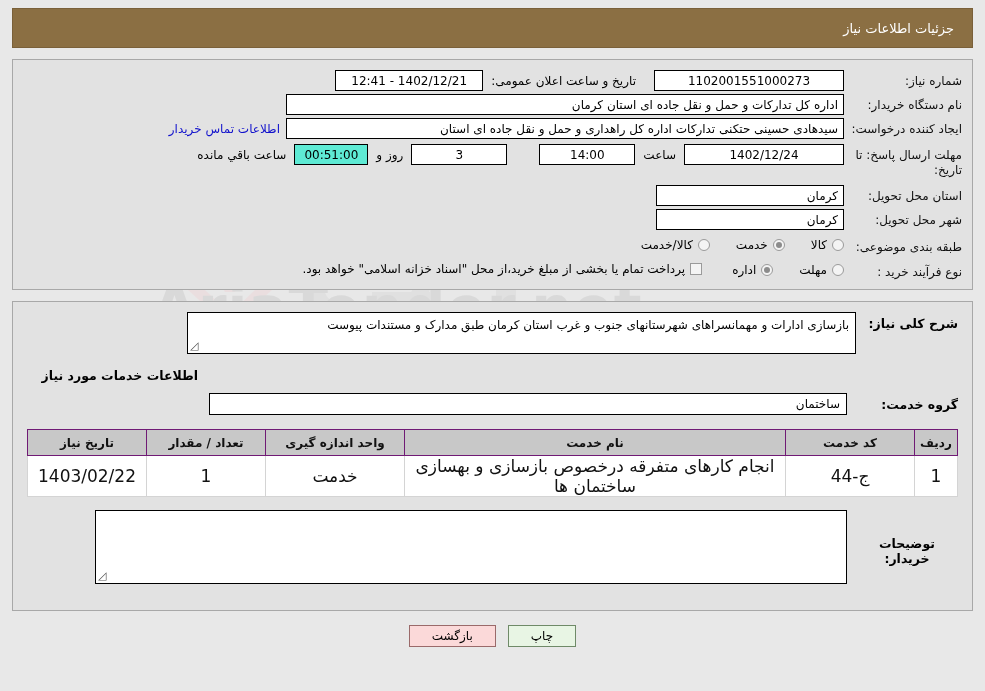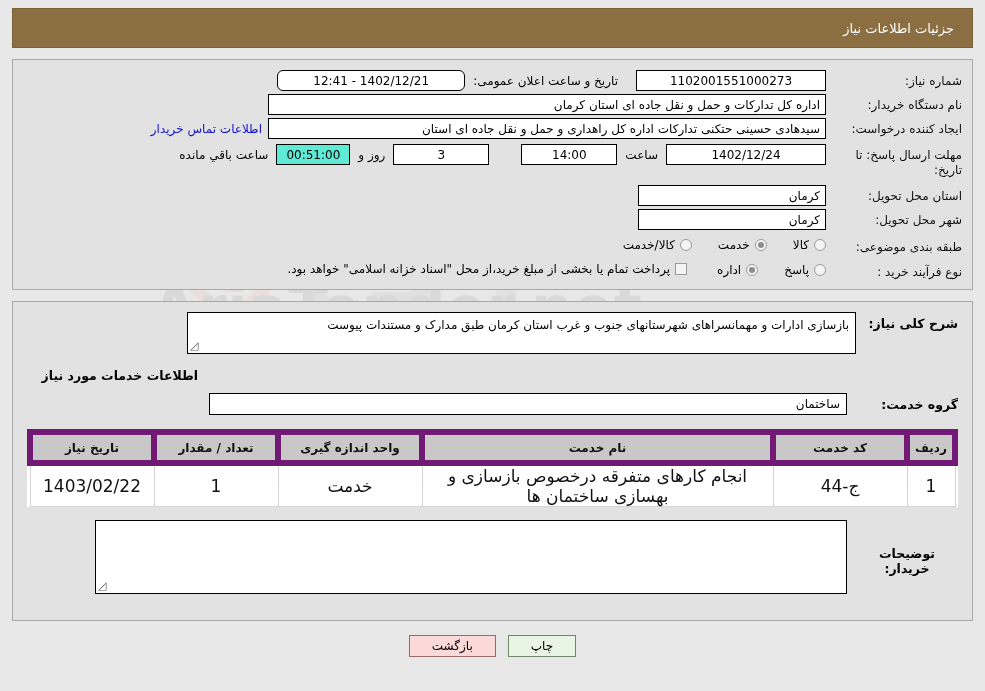--- a/index.html
+++ b/index.html
@@ -128,21 +128,20 @@
     box-sizing: border-box;
   }
   .flabel {
     width: 118px;
     flex: 0 0 118px;
     text-align: right;
     font-size: 12px;
     padding-top: 4px;
     line-height: 15px;
     color: #111;
-    padding-left: 18px;
   }
   .fctl {
     flex: 1;
     display: flex;
     align-items: center;
     justify-content: flex-start;
     gap: 6px;
     flex-wrap: nowrap;
     min-width: 0;
   }
@@ -299,21 +298,21 @@
   .tbl-wrap { padding: 14px 14px 0 14px; }
   table.grid {
     width: 100%;
     border-collapse: collapse;
     font-size: 12px;
     background: #fff;
     border: 1px solid #b0b0b0;
   }
   table.grid th {
     background: #c8c8c8;
-    border: 6px solid #701a75;
+    border: 1px solid #701a75;
     font-weight: bold;
     height: 25px;
     color: #111;
     font-size: 12px;
     text-align: center;
     padding: 0 4px;
   }
   table.grid td {
     border: 1px solid #d4d4d4;
     height: 25px;
@@ -391,21 +390,21 @@
     <div class="titlebar">جزئیات اطلاعات نیاز</div>
   </div>
 
   <div class="panel" style="padding:7px 0 9px 0;">
 
     <div class="frow">
       <div class="flabel">شماره نیاز:</div>
       <div class="fctl">
         <div class="tbox center" style="width:190px;">1102001551000273</div>
         <div class="inline-label" style="margin-right:10px;">تاریخ و ساعت اعلان عمومی:</div>
-        <div class="tbox center" style="width:188px;border-radius:6px;">1402/12/21 - 12:41</div>
+        <div class="tbox center" style="width:148px;">1402/12/21 - 12:41</div>
       </div>
     </div>
 
     <div class="frow">
       <div class="flabel">نام دستگاه خریدار:</div>
       <div class="fctl">
         <div class="tbox right" style="width:558px;">اداره کل تدارکات و حمل و نقل جاده ای استان کرمان</div>
       </div>
     </div>
 
@@ -463,21 +462,21 @@
         </div>
       </div>
     </div>
 
     <div class="frow" style="padding-top:6px;">
       <div class="flabel">نوع فرآیند خرید :</div>
       <div class="fctl">
         <div class="radio-grp">
           <label class="radio-item">
             <span class="radio"></span>
-            <span>پاسخ</span>
+            <span>مهلت</span>
           </label>
           <label class="radio-item">
             <span class="radio on"></span>
             <span>اداره</span>
           </label>
         </div>
         <label class="radio-item" style="margin-right:24px;">
           <span class="chk"></span>
           <span class="note-text">پرداخت تمام یا بخشی از مبلغ خرید،از محل "اسناد خزانه اسلامی" خواهد بود.</span>
         </label>

